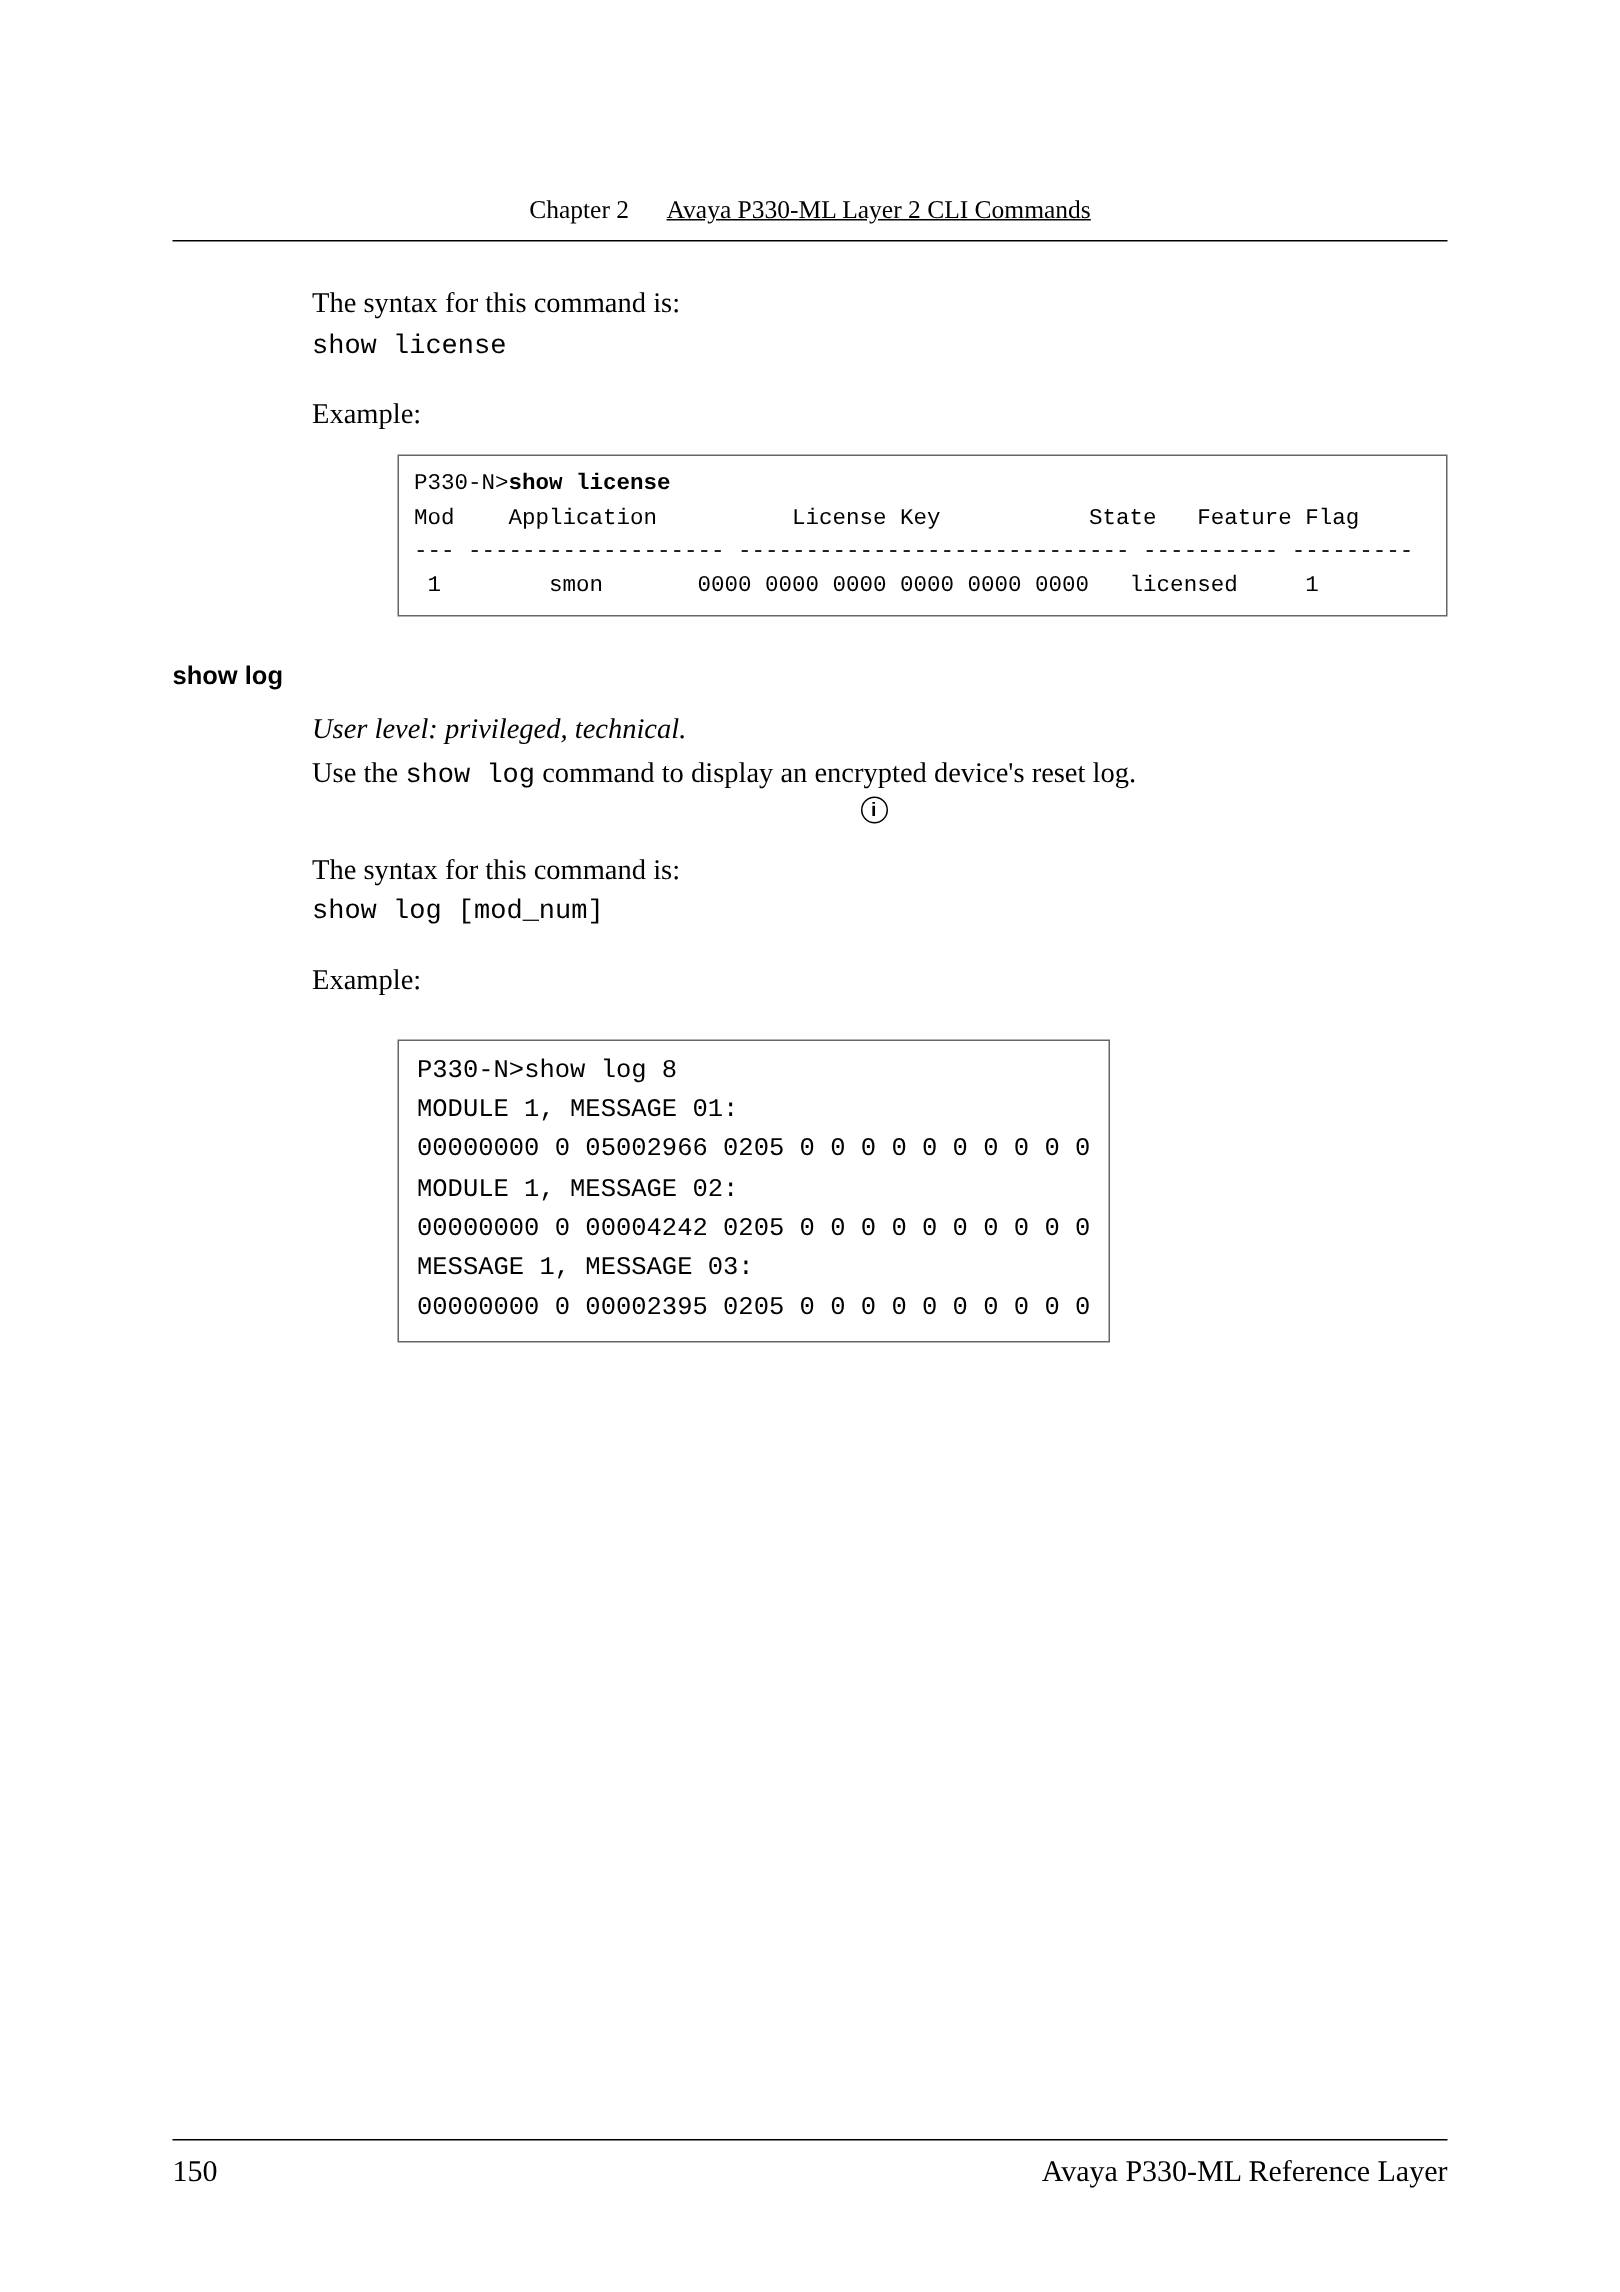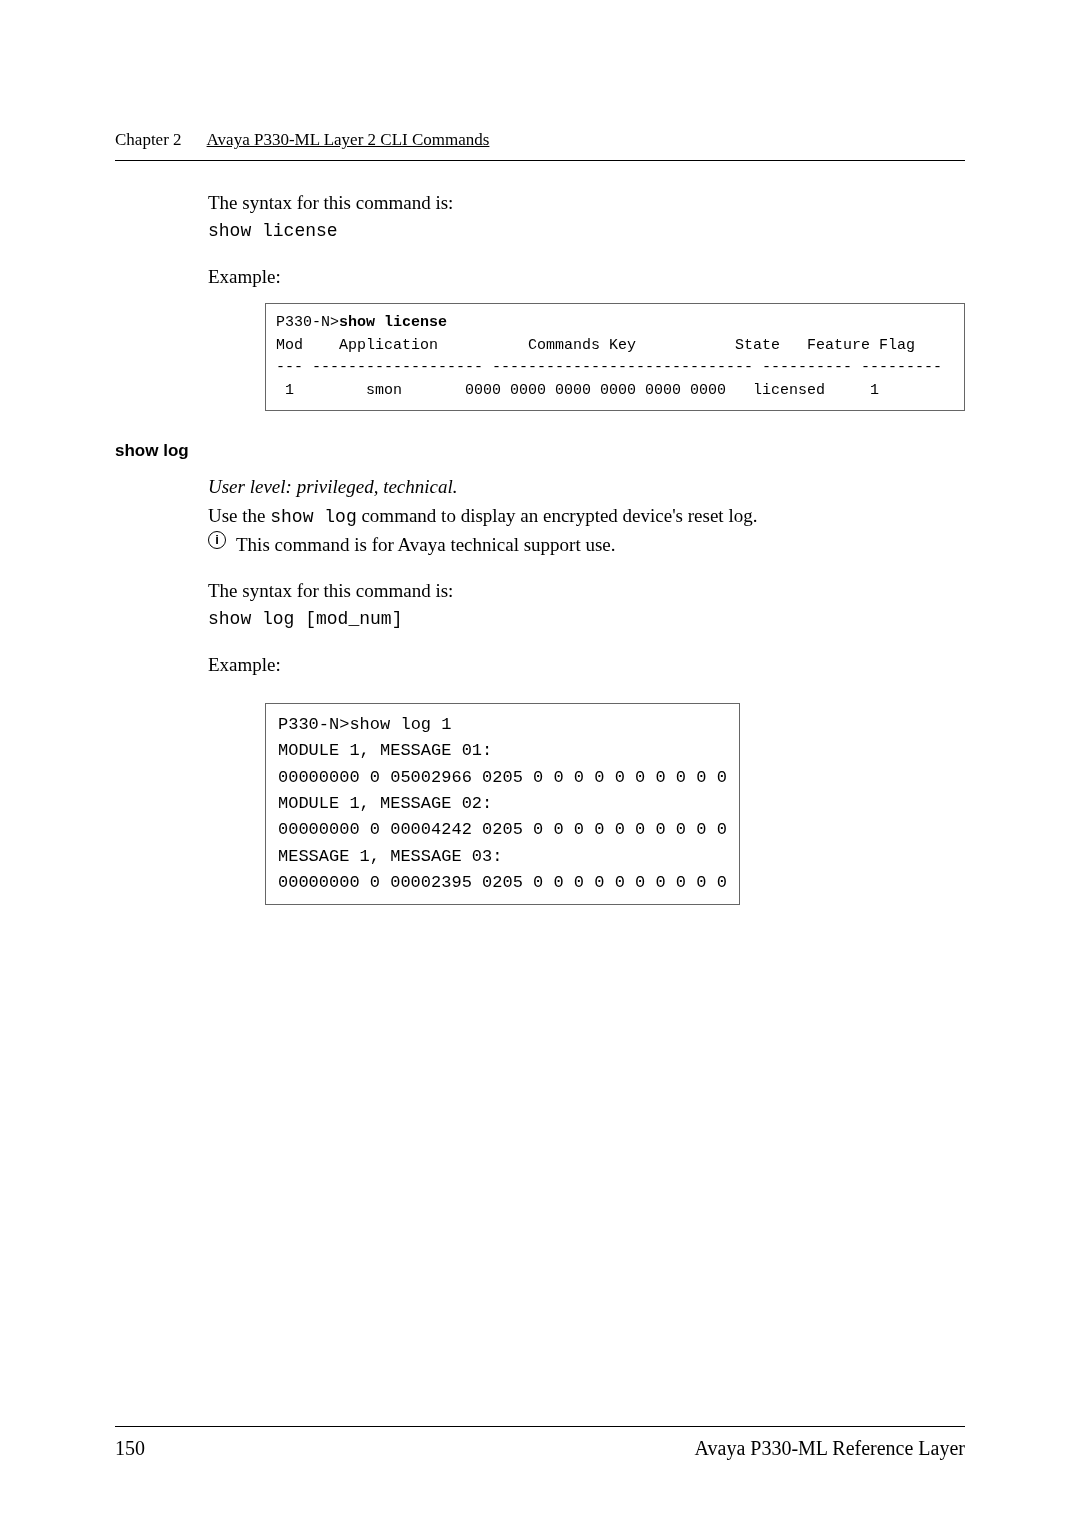--- a/index.html
+++ b/index.html
@@ -1,18 +1,19 @@
 <!DOCTYPE html>
 <html><head>
   <meta charset="utf-8">
   <style>
     * {
       margin: 0;
       padding: 0;
       box-sizing: border-box;
+      justify-content: center;
     }
     body {
       width: 1080px;
       height: 1528px;
       background: #fff;
       font-family: Georgia, 'Times New Roman', serif;
       padding: 130px 115px 70px 115px;
       position: relative;
       color: #000;
     }
@@ -120,44 +121,43 @@
   <span class="chapter-label">Chapter 2</span>
   <span class="chapter-title">Avaya P330-ML Layer 2 CLI Commands</span>
 </div>
 
 <div class="body-text">The syntax for this command is:</div>
 <div class="body-text mono">show license</div>
 
 <div class="body-text para-spacing">Example:</div>
 
 <div class="code-block"><span>P330-N&gt;</span><span class="bold">show license</span>
-<span>Mod    Application          Commands Key           State   Feature Flag</span>
+<span>Mod    Application          License Key           State   Feature Flag</span>
 <span>--- ------------------- ----------------------------- ---------- ---------</span>
 <span> 1        smon       0000 0000 0000 0000 0000 0000   licensed     1</span></div>
 
 <div class="section-heading">show log</div>
 
 <div class="body-text italic">User level: privileged, technical.</div>
 
 <div class="body-text">
   <span>Use the </span><span class="mono">show log</span><span> command to display an encrypted device's reset log.</span>
 </div>
 
 <div class="body-text icon-row">
   <span class="info-icon">i</span>
-  <span>This command is for Avaya technical support use.</span>
 </div>
 
 <div class="body-text para-spacing">The syntax for this command is:</div>
 <div class="body-text mono">show log [mod_num]</div>
 
 <div class="body-text para-spacing">Example:</div>
 
 <div style="margin-top:12px;"></div>
-<div class="code-block-2"><span>P330-N&gt;</span><span class="bold">show log 1</span>
+<div class="code-block-2"><span>P330-N&gt;</span><span class="bold">show log 8</span>
 <span>MODULE 1, MESSAGE 01:</span>
 <span>00000000 0 05002966 0205 0 0 0 0 0 0 0 0 0 0</span>
 <span>MODULE 1, MESSAGE 02:</span>
 <span>00000000 0 00004242 0205 0 0 0 0 0 0 0 0 0 0</span>
 <span>MESSAGE 1, MESSAGE 03:</span>
 <span>00000000 0 00002395 0205 0 0 0 0 0 0 0 0 0 0</span></div>
 
 <div class="footer">
   <span>150</span>
   <span>Avaya P330-ML Reference Layer</span>

